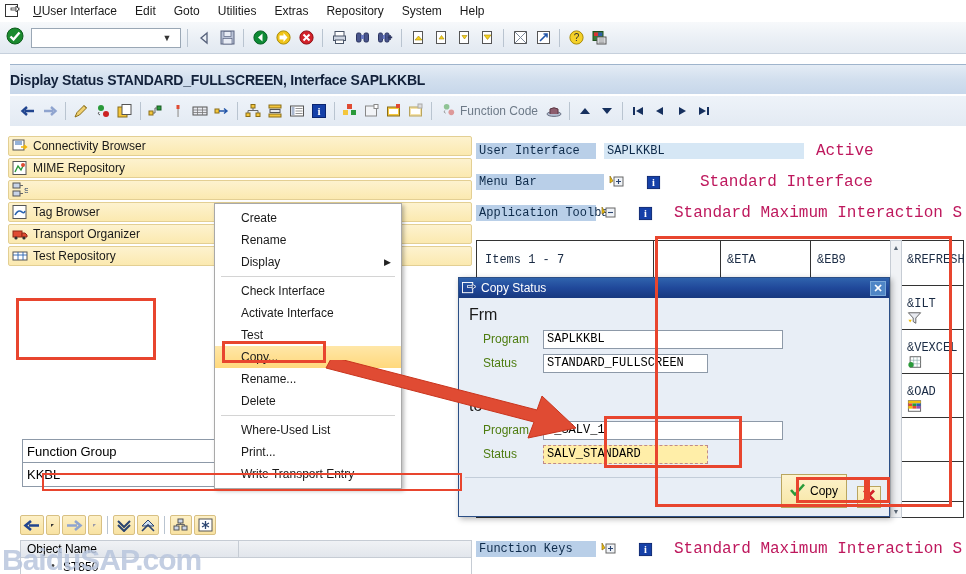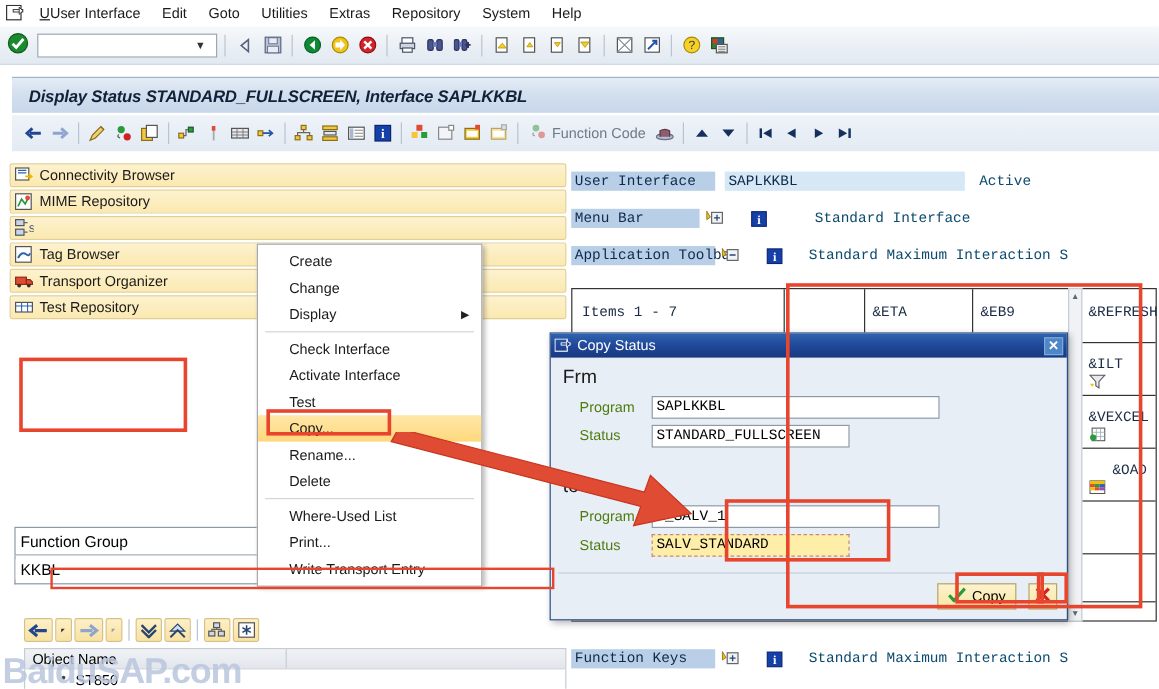--- a/index.html
+++ b/index.html
@@ -53,22 +53,22 @@
   .tbicon { width: 20px; height: 20px; display: flex; align-items: center; justify-content: center; }
 
   
   .titlebar {
     position: absolute; left: 10px; top: 64px; width: 956px; height: 30px;
     background: linear-gradient(to bottom,#e4ecf5 0%, #d2dfee 50%, #c7d7ea 100%);
     border-top: 1px solid #9fb4cc;
     display: flex; align-items: center;
   }
   .titlebar span {
-    font-weight: bold; font-style: italic; font-size: 14px; color: #12213a;
-    padding-left: 14px; letter-spacing: -0.2px;
+    font-weight: bold; font-size: 14px; color: #12213a;
+    letter-spacing: -0.2px;
   }
 
   
   .apptoolbar {
     position: absolute; left: 10px; top: 96px; width: 956px; height: 30px;
     background: linear-gradient(to bottom,#eef3f9 0%,#e3eaf3 100%);
     display: flex; align-items: center; padding-left: 8px; gap: 2px;
   }
   .fcode { display: flex; align-items: center; gap: 4px; color: #6d7a88; font-size: 12px; padding: 0 4px; }
 
@@ -81,21 +81,21 @@
     height: 20px; margin-bottom: 2px;
     background: linear-gradient(to bottom,#fdf2cf 0%,#fbe9b0 100%);
     border: 1px solid #e3cf93; border-radius: 2px;
     display: flex; align-items: center; padding-left: 3px; gap: 5px;
     font-size: 12px; color: #1a1a1a;
   }
   .navitem.sel { background: linear-gradient(to bottom,#ffdf8a 0%,#ffcf5f 100%); border-color: #d8ab4a; }
   .navico { width: 16px; height: 16px; flex: 0 0 16px; }
 
   
-  .selgroup { position: absolute; left: 4px; top: 303px; width: 220px; }
+  .selgroup { position: absolute; left: 14px; top: 303px; width: 220px; }
   .selrow1 {
     height: 24px; background: #fff; border: 1px solid #8d99a8;
     display: flex; align-items: center; justify-content: space-between;
   }
   .selrow1 .lbl { font-size: 13px; padding-left: 4px; }
   .selrow1 .dd {
     width: 20px; height: 22px; display: flex; align-items: center; justify-content: center;
     font-size: 10px;
   }
   .selrow2 {
@@ -142,21 +142,21 @@
   .rightpanel { position: absolute; left: 474px; top: 136px; width: 492px; height: 438px; background: #fff; }
   .rrow { display: flex; align-items: center; height: 18px; }
   .bluelbl {
     background: #b9cfe8; color: #0d2a4a; font-family: "Liberation Mono", monospace;
     font-size: 12px; padding: 1px 3px; white-space: nowrap;
   }
   .bluefield {
     background: #d6e7f5; color: #0d2a4a; font-family: "Liberation Mono", monospace;
     font-size: 12px; padding: 1px 3px; white-space: nowrap;
   }
-  .plaintxt { font-family: "Liberation Mono", monospace; font-size: 12px; color: #0c4a6e; white-space: nowrap; }
+  .plaintxt { font-family: "Liberation Mono", monospace; font-size: 16px; color: #be185d; white-space: nowrap; }
 
   
   .itemstable {
     position: absolute; left: 476px; top: 240px; width: 488px; height: 278px;
     border: 1px solid #333; background: #fff;
   }
   .itcell {
     position: absolute; border-right: 1px solid #333;
     font-family: "Liberation Mono", monospace; font-size: 12px; color: #1a2b44;
   }
@@ -200,21 +200,21 @@
   .frow { display: flex; align-items: center; height: 24px; padding-left: 24px; }
   .frow .flbl { width: 60px; font-size: 12px; color: #4d7c0f; }
   .fin {
     height: 19px; background: #fff; border: 1px solid #8d99a8;
     font-family: "Liberation Mono", monospace; font-size: 12px;
     display: flex; align-items: center; padding-left: 3px;
   }
   .fin.yellow { background: #ffeea8; border: 1px dashed #c08a8a; }
   .dlgsep { position: absolute; left: 6px; right: 6px; bottom: 38px; height: 1px; background: #c3cdd9; }
   .copybtn {
-    position: absolute; right: 42px; bottom: 8px; height: 22px; padding: 4px 8px;
+    position: absolute; right: 42px; bottom: 8px; height: 22px; padding: 16px 8px;
     background: linear-gradient(to bottom,#fdf3cd 0%,#f7e6a5 100%);
     border: 1px solid #b9a55f; display: flex; align-items: center; gap: 5px;
     font-size: 12px;
   }
   .cancelbtn {
     position: absolute; right: 8px; bottom: 8px; width: 24px; height: 22px;
     background: linear-gradient(to bottom,#fdf3cd 0%,#f7e6a5 100%);
     border: 1px solid #b9a55f; display: flex; align-items: center; justify-content: center;
   }
 
@@ -701,21 +701,21 @@
 
   <div class="rightpanel">
 
     <div class="rrow" style="position:absolute;left:2px;top:6px;">
       <span class="bluelbl" style="width:120px;">User Interface</span>
       <span class="bluefield" style="width:200px;margin-left:8px;">SAPLKKBL</span>
       <span class="plaintxt" style="margin-left:12px;">Active</span>
     </div>
 
     <div class="rrow" style="position:absolute;left:2px;top:37px;">
-      <span class="bluelbl" style="width:107px;">Menu Bar</span>
+      <span class="bluelbl" style="width:128px;">Menu Bar</span>
       <span style="width:24px;display:flex;justify-content:center;">
         <svg width="15" height="14" viewBox="0 0 15 14">
             <path d="M1 1 L1 8 L4 6 Z" fill="#f2c00a" stroke="#8a6e18" stroke-width="0.7"></path>
             <rect x="5" y="2" width="9" height="9" fill="#f0f3f7" stroke="#666"></rect>
             <path d="M7 6.5 h5 M9.5 4 v5" stroke="#2a4470" stroke-width="1.1"></path>
           </svg>
       </span>
       <span style="width:30px;display:flex;justify-content:center;margin-left:10px;">
         <svg width="15" height="15" viewBox="0 0 16 16">
             <rect x="1.5" y="1.5" width="13" height="13" fill="#1540a8" stroke="#0b2570"></rect>
@@ -775,21 +775,21 @@
     <div class="itrowline" style="top:176px;"></div>
     <div class="itrowline" style="top:220px;"></div>
     <div class="itrowline" style="top:260px;"></div>
 
     <div class="itcell" style="left:8px;top:12px;border:0;">Items  1 -  7</div>
     <div class="itcell" style="left:250px;top:12px;border:0;">&amp;ETA</div>
     <div class="itcell" style="left:340px;top:12px;border:0;">&amp;EB9</div>
     <div class="itcell" style="left:430px;top:12px;border:0;">&amp;REFRESH</div>
     <div class="itcell" style="left:430px;top:56px;border:0;">&amp;ILT</div>
     <div class="itcell" style="left:430px;top:100px;border:0;">&amp;VEXCEL</div>
-    <div class="itcell" style="left:430px;top:144px;border:0;margin-left:20px;">&amp;OAD</div>
+    <div class="itcell" style="left:430px;top:144px;border:0;">&amp;OAD</div>
 
     <span style="position:absolute;left:430px;top:70px;">
       <svg width="15" height="14" viewBox="0 0 16 16">
           <path d="M1 2 H15 L9.5 8 V14 L6.5 12 V8 Z" fill="#e8eaf0" stroke="#555"></path>
           <path d="M1 10 L5 10 L3 13 Z" fill="#f2c00a"></path>
         </svg>
     </span>
     <span style="position:absolute;left:430px;top:114px;">
       <svg width="15" height="14" viewBox="0 0 16 16">
           <rect x="3" y="2" width="12" height="12" fill="#fff" stroke="#555"></rect>
@@ -814,21 +814,21 @@
   <div class="vsb" style="left:890px;top:240px;height:278px;">
     <div class="arr">▲</div>
     <div style="position:absolute;bottom:0;width:100%;" class="arr">▼</div>
   </div>
 
   <div class="ctxmenu">
     <div class="ctxitem">
       <span>Create</span>
     </div>
     <div class="ctxitem">
-      <span>Change</span>
+      <span>Rename</span>
     </div>
     <div class="ctxitem">
       <span>Display</span>
       <span class="ctxarrow">▶</span>
     </div>
     <div class="ctxsep"></div>
     <div class="ctxitem">
       <span>Check Interface</span>
     </div>
     <div class="ctxitem">

